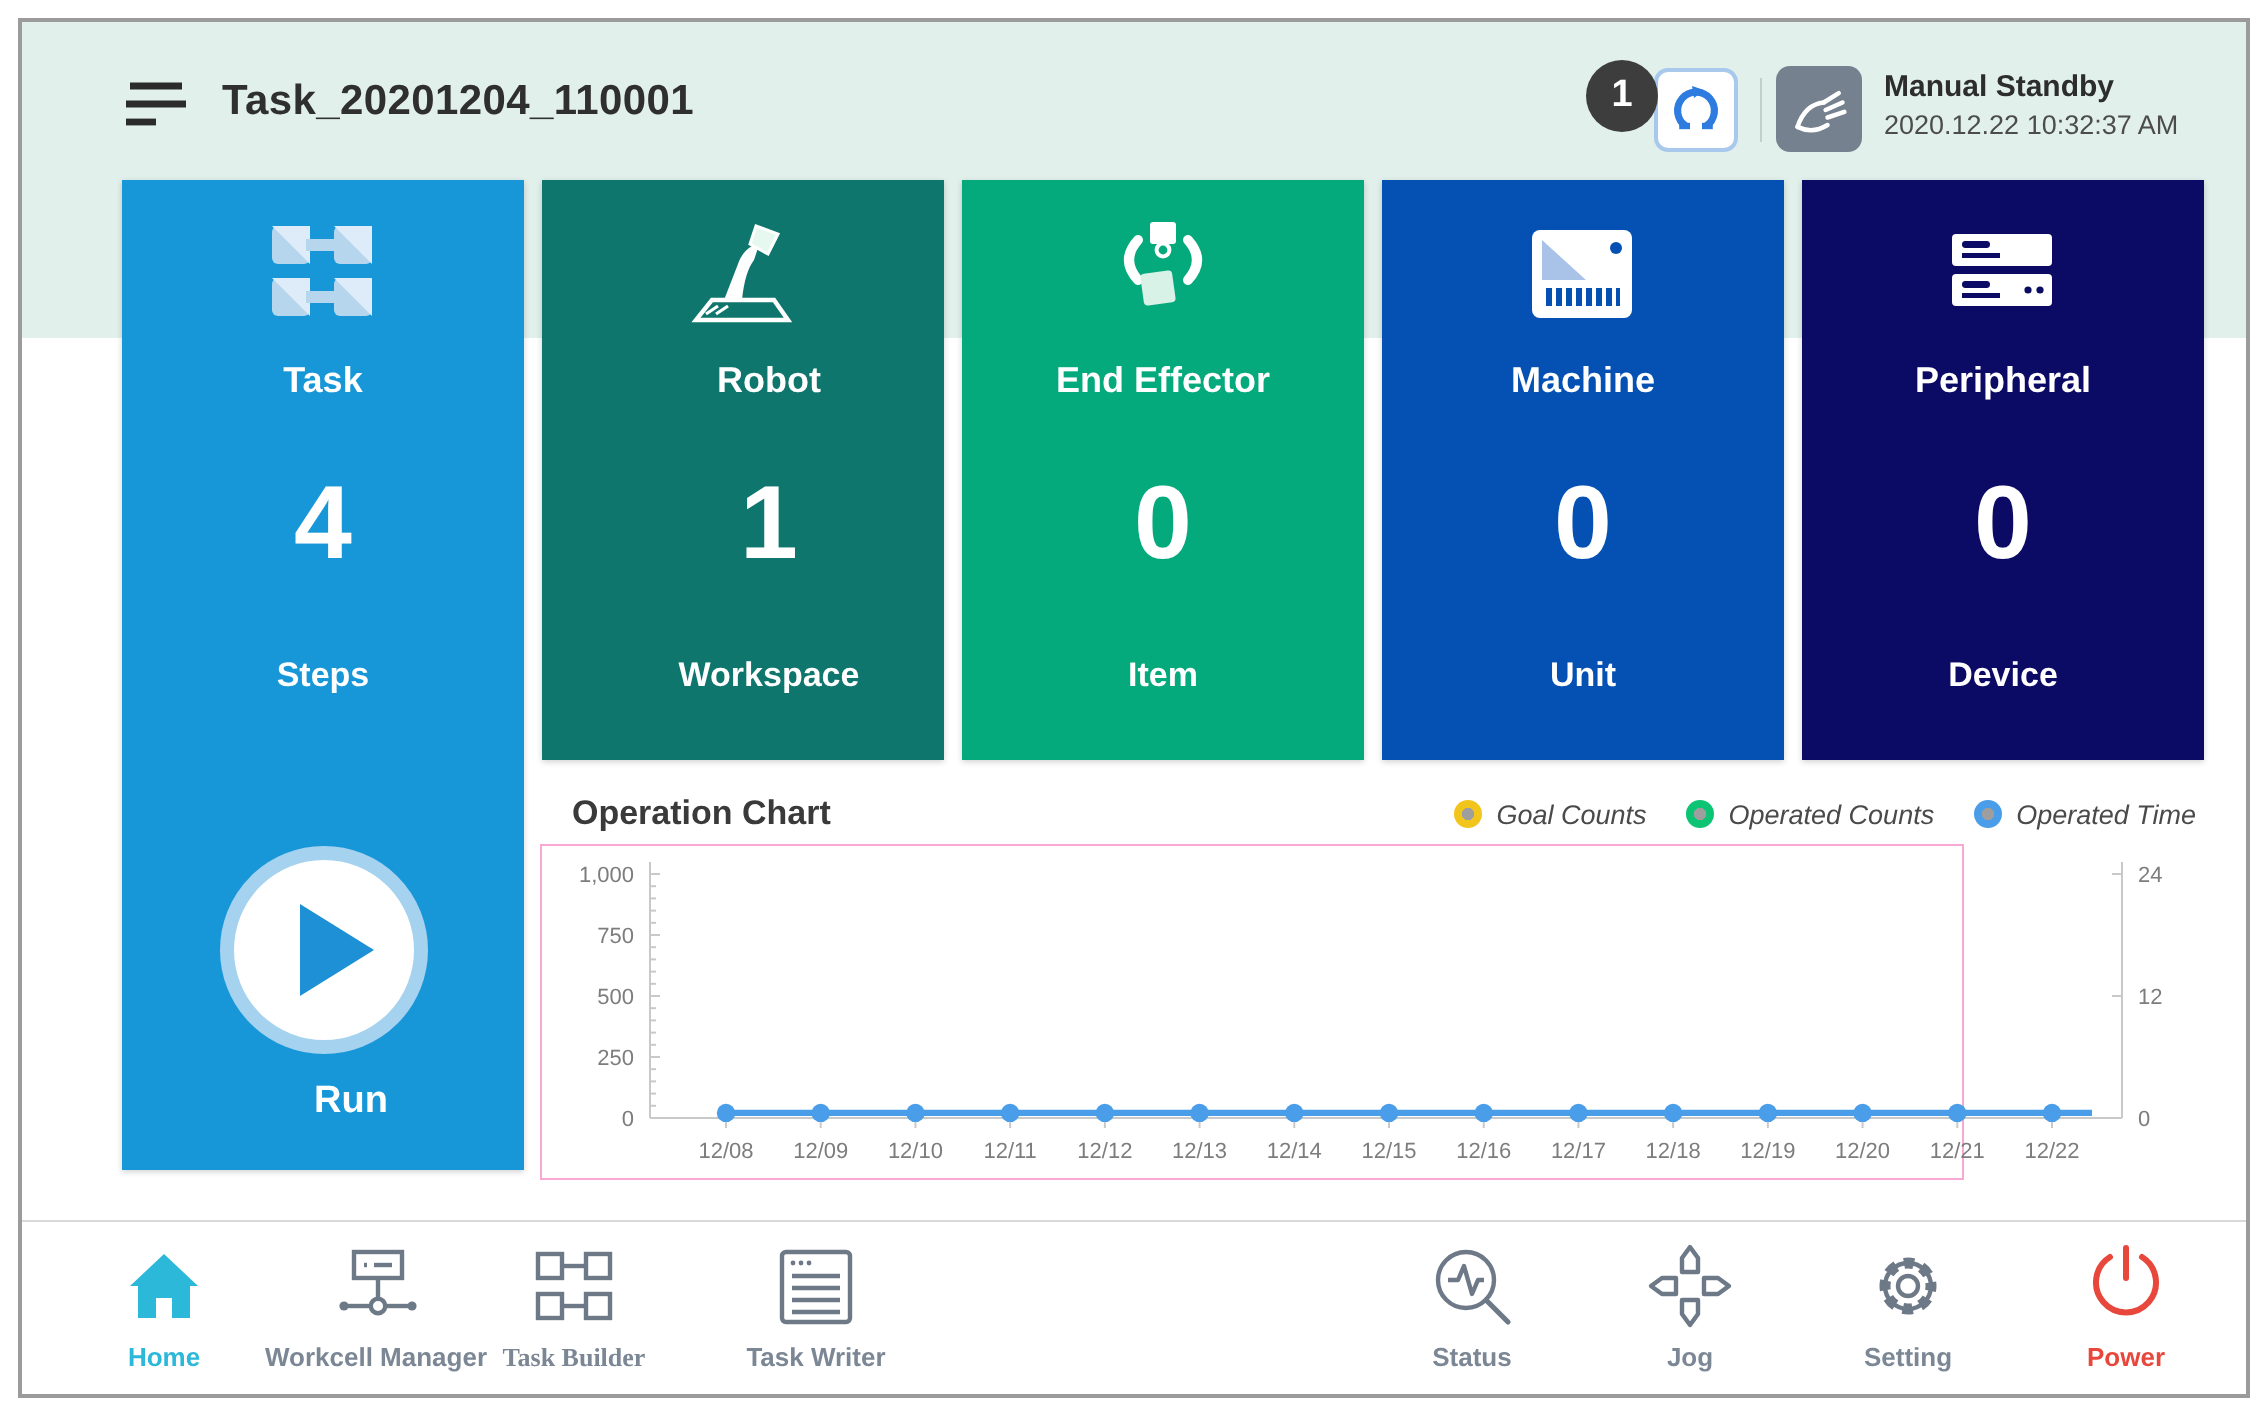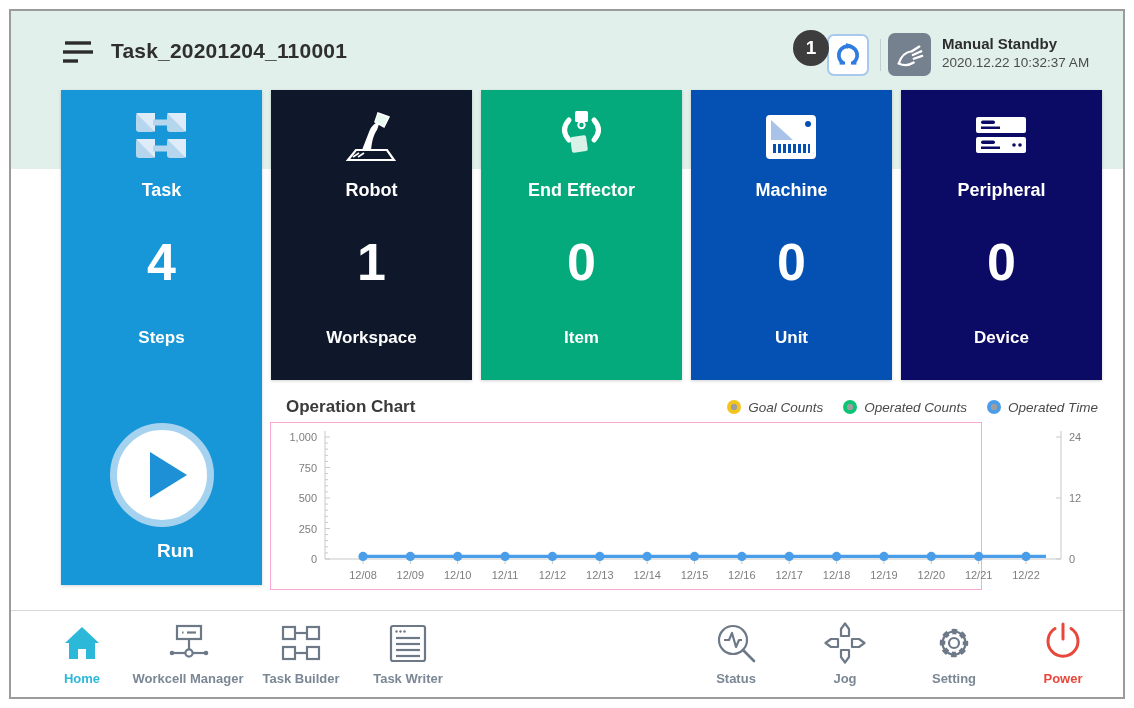--- a/index.html
+++ b/index.html
@@ -44,21 +44,21 @@
   #chart-svg .ax { stroke:#c9c9c9; stroke-width:1; }
 
   
   #nav-divider { position:absolute; left:0; top:599px; width:100%; height:1px; background:#d9d9d9; }
   #navbar { position:absolute; left:0; top:600px; width:100%; height:88px; background:#fff; }
   .nav-item { position:absolute; top:8px; width:130px; height:76px; text-align:center; cursor:pointer; }
   .nav-icon { height:48px; display:flex; align-items:center; justify-content:center; }
   .nav-label { font-size:13px; font-weight:bold; color:#7b8795; margin-top:4px; }
   .nav-item.active .nav-label { color:#2cb8d9; }
   .nav-item.danger .nav-label { color:#e8473c; }
-  #nav-home{left:6px;} #nav-workcell{left:112px;} #nav-taskbuilder{left:225px;} #nav-taskwriter{left:332px;}
+  #nav-home{left:6px;} #nav-workcell{left:112px;} #nav-taskbuilder{left:211px;font-family:Liberation Serif, serif;} #nav-taskwriter{left:332px;}
   #nav-status{left:660px;} #nav-jog{left:769px;} #nav-setting{left:878px;} #nav-power{left:987px;}
 </style>
 </head>
 <body>
 
 <div id="frame">
   <div id="header-band"></div>
 
   <div id="titlebar">
     <svg id="menu-btn" viewBox="0 0 34 30">
@@ -118,21 +118,21 @@
     <div class="card-value">4</div>
     <div class="card-unit">Steps</div>
     <div id="run-btn">
       <svg width="90" height="90" viewBox="0 0 90 90">
         <polygon points="33,22 70,45 33,68" fill="#1e90d6"></polygon>
       </svg>
     </div>
     <div id="run-label">Run</div>
   </div>
 
-  <div class="card" id="card-robot" style="background:#0f172a;">
+  <div class="card" id="card-robot" style="background:#0f766e;padding-left:13px;">
     <svg class="card-icon" viewBox="0 0 183 58">
       <g transform="translate(64,2)">
         <polygon points="4,50 50,50 43,40 12,40" fill="none" stroke="#fff" stroke-width="2.2"></polygon>
         <path d="M18 40 L25 22 C27 16 31 13 36 11 L33 20 C30 24 28 30 27 40 Z" fill="#fff"></path>
         <polygon points="34,3 45,7 40,17 31,12" fill="#e6f8ef" stroke="#fff" stroke-width="1.5"></polygon>
         <line x1="9" y1="47" x2="15" y2="43" stroke="#fff" stroke-width="1.6"></line>
         <line x1="14" y1="47" x2="20" y2="43" stroke="#fff" stroke-width="1.6"></line>
       </g>
     </svg>
     <div class="card-label">Robot</div>

